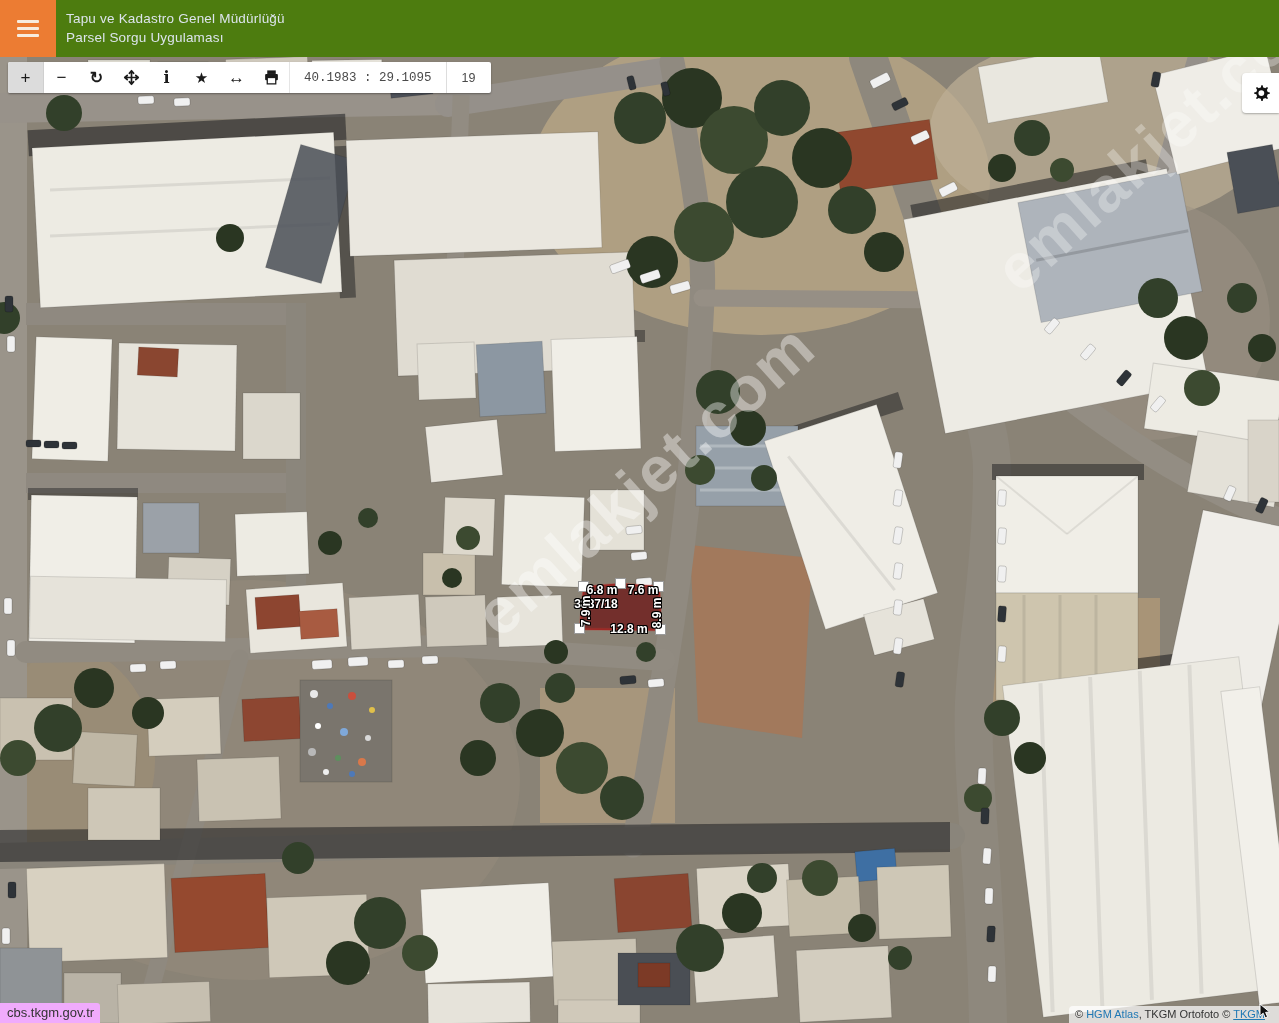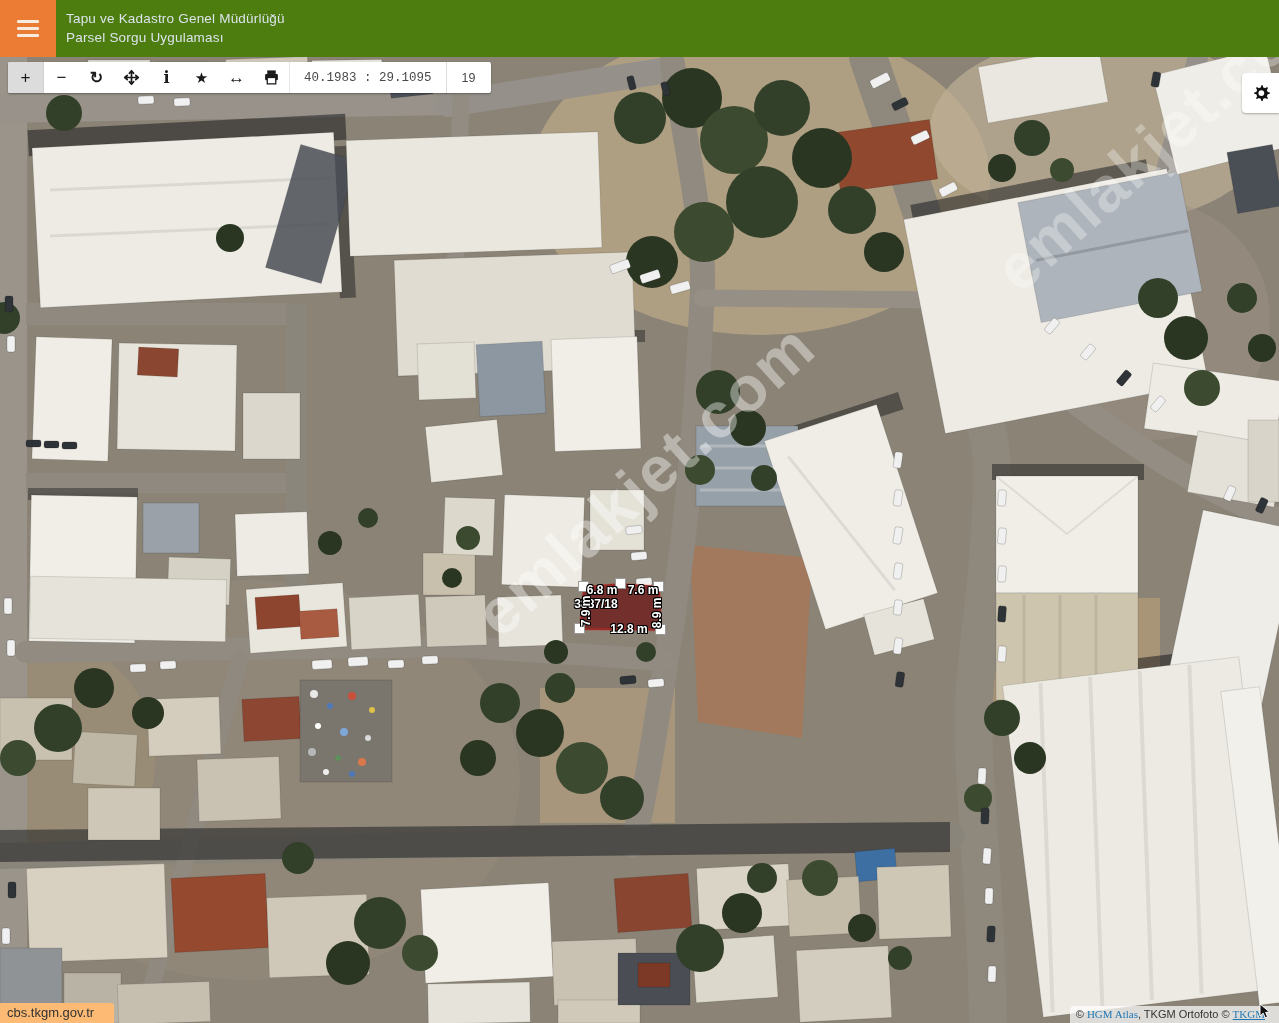--- a/index.html
+++ b/index.html
@@ -45,27 +45,27 @@
     border-left:1px solid #e5e5e5;white-space:nowrap;font-family:Liberation Mono, monospace;}
   .zoom-cell{display:flex;align-items:center;justify-content:center;width:44px;font-size:12.5px;
     color:#4a4a4a;border-left:1px solid #ddd;border-radius:0 2px 2px 0;text-align:center;}
 
   
   #gear-btn{position:absolute;right:0;top:73px;width:37px;height:40px;background:#fff;
     border-radius:4px 0 0 4px;display:flex;align-items:center;justify-content:center;
     box-shadow:0 1px 2px rgba(0,0,0,.3);cursor:pointer;z-index:31;}
 
   
-  #statusbar{position:absolute;left:0;bottom:0;background:#fdba74;color:#333;font-size:13px;
-    padding:2px 20px 3px 7px;border-radius:0 3px 0 0;z-index:32;}
+  #statusbar{position:absolute;left:0;bottom:0;background:#f0abfc;color:#333;font-size:13px;
+    padding:2px 6px 3px 7px;border-radius:0 3px 0 0;z-index:32;}
 
   
   #attribution{position:absolute;right:0;bottom:0;background:rgba(255,255,255,.72);
     font-size:11px;color:#333;padding:2px 14px 3px 6px;border-radius:4px 0 0 0;z-index:32;white-space:nowrap;}
-  #attribution a{color:#1F78B4;text-decoration:none;cursor:pointer;font-family:Liberation Serif, serif;}
+  #attribution a{color:#1F78B4;text-decoration:none;cursor:pointer;}
   #attribution a.u{text-decoration:underline;}
   #cursor-icon{position:absolute;right:8px;bottom:4px;z-index:33;}
 </style>
 </head>
 <body>
 
 <div id="app">
 
   <svg id="map-svg" viewBox="0 0 1279 1023">
     <rect width="1279" height="1023" fill="#8A8376"></rect>

